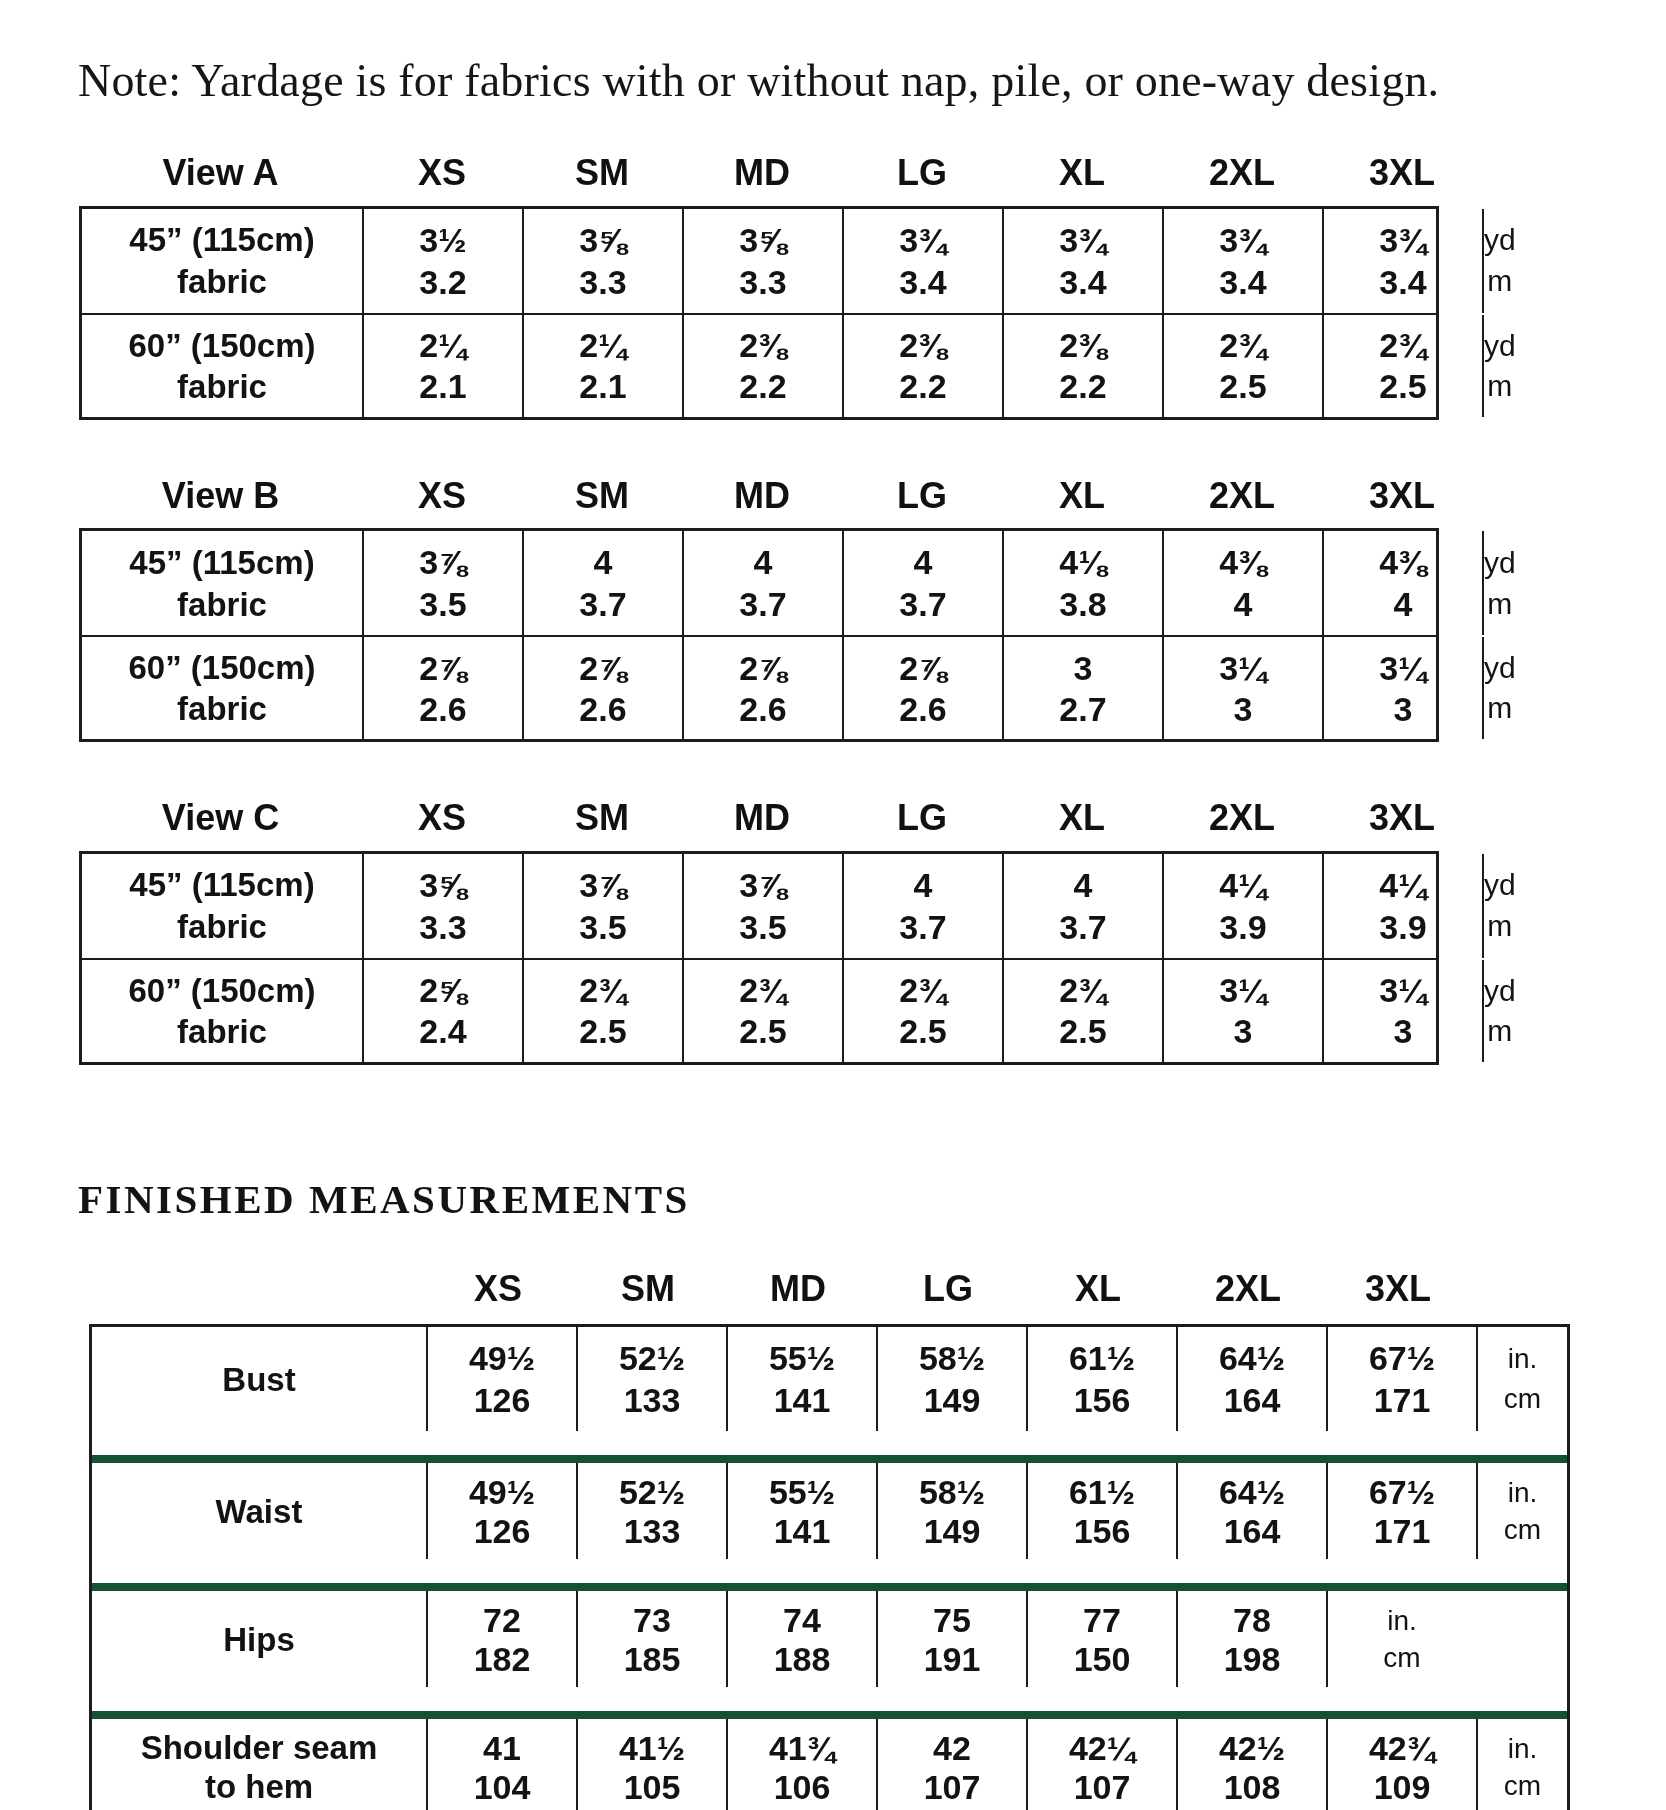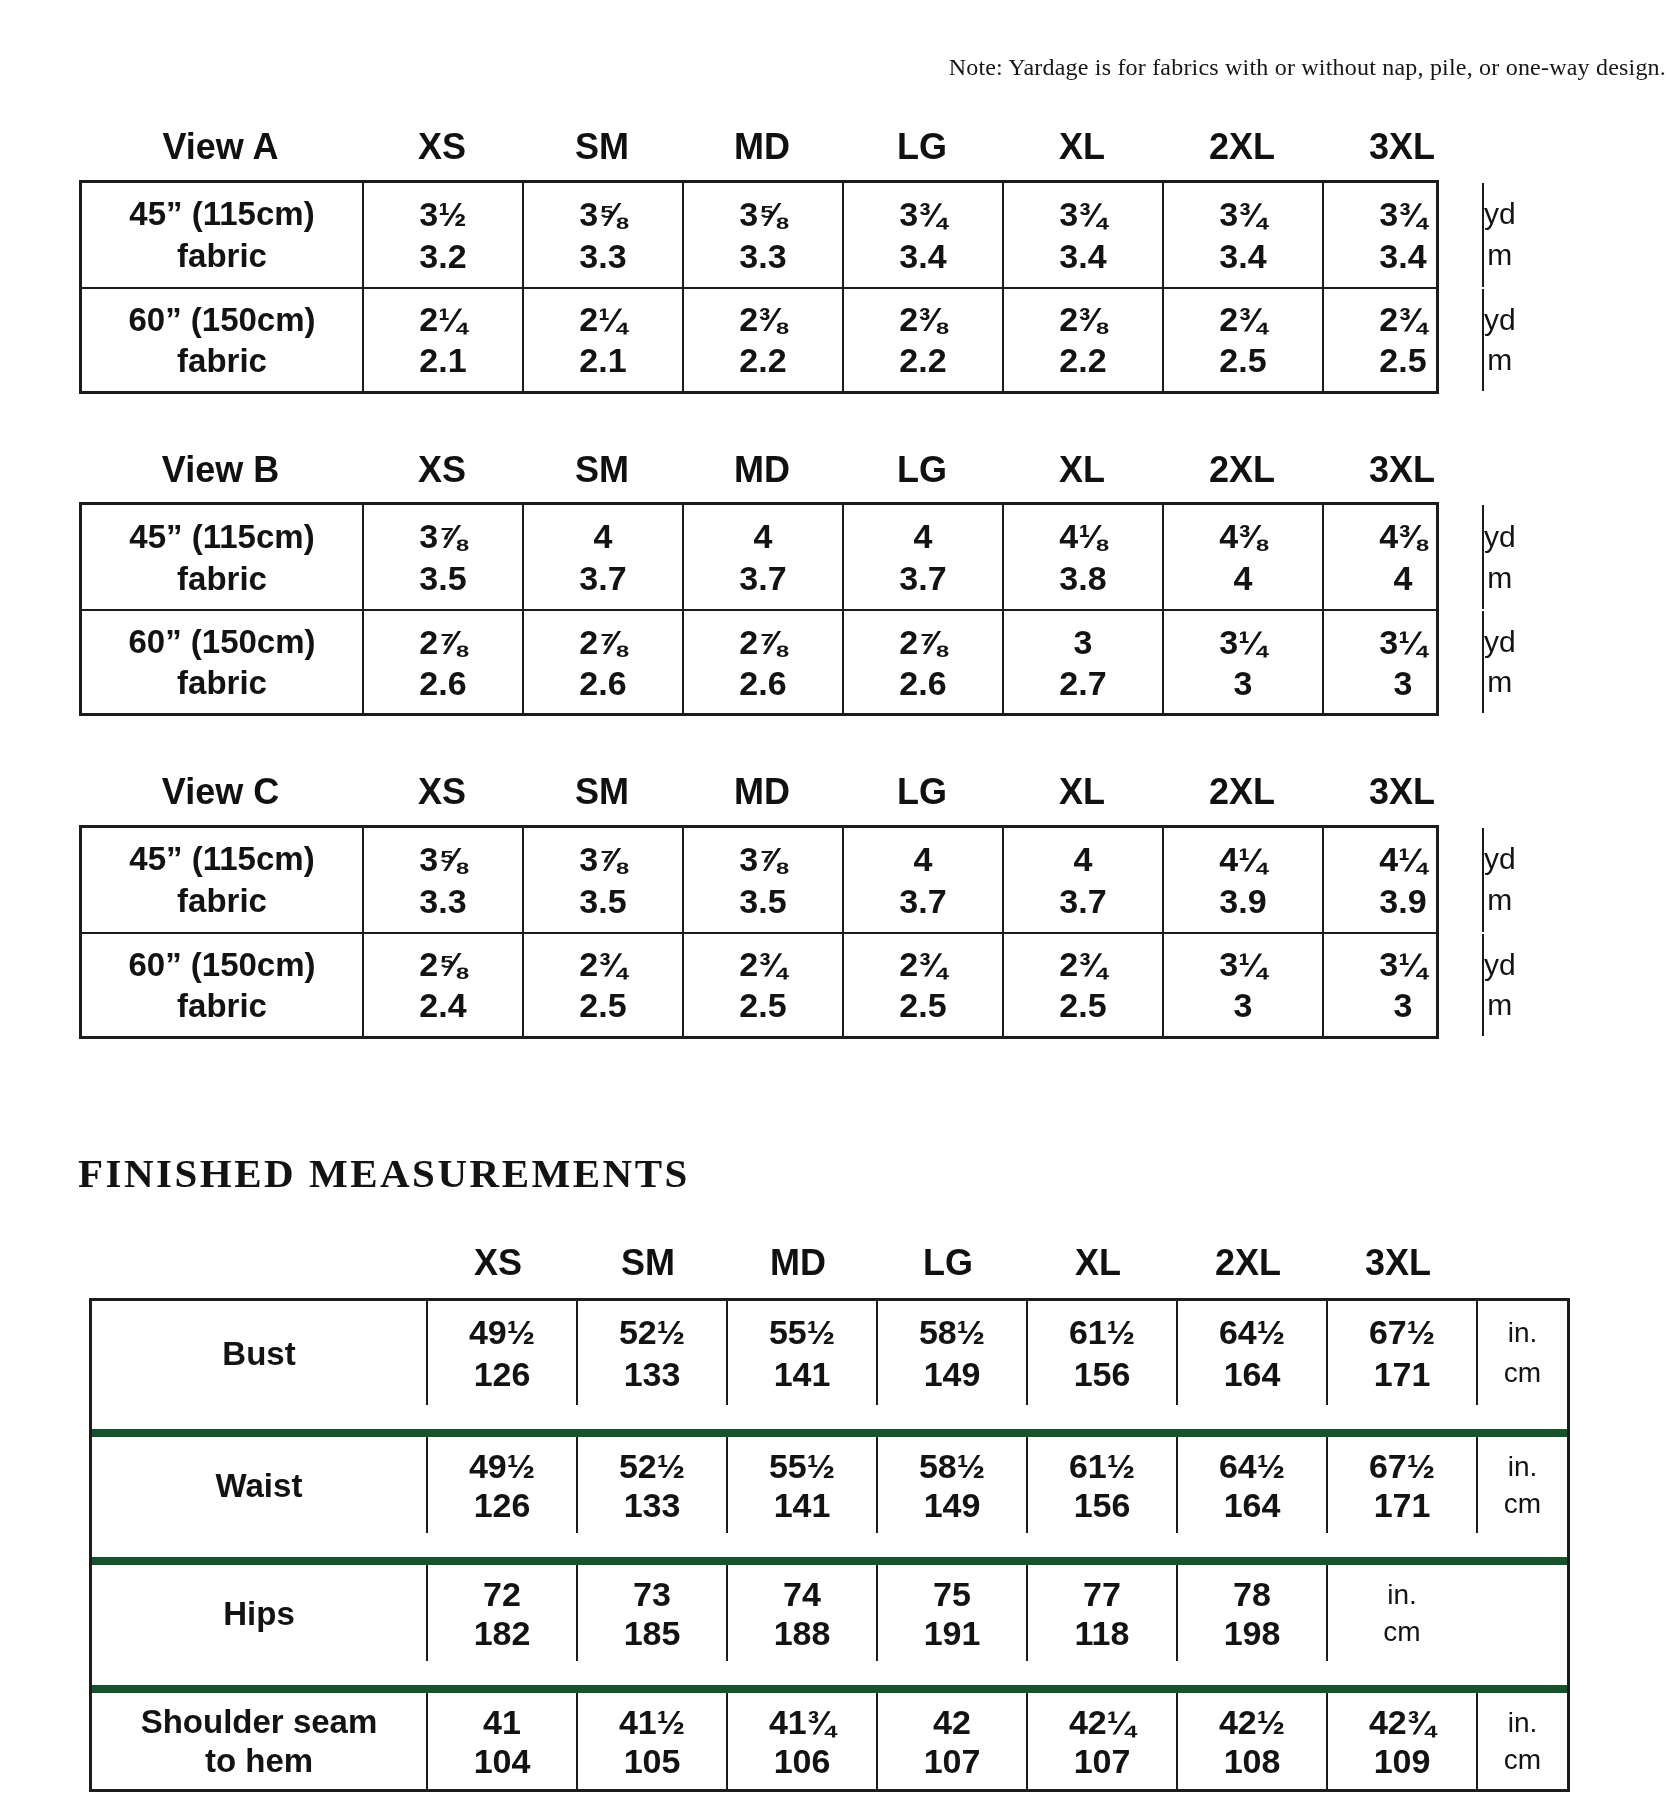--- a/index.html
+++ b/index.html
@@ -5,21 +5,21 @@
 <style>
   * { box-sizing: border-box; }
   html, body { margin: 0; padding: 0; }
   body {
     width: 1666px; min-height: 1810px; background: #ffffff; color: #131313;
     font-family: "Liberation Sans", sans-serif;
   }
   .note {
     margin: 54px 0 0 78px;
     font-family: "Liberation Serif", serif;
-    font-size: 24px; letter-spacing: .2px; color: #161616; text-align: right;
+    font-size: 46px; letter-spacing: .2px; color: #161616;
   }
   
   .ysec { margin: 56px 0 0 72px; padding-left: 7px; }
   .ysec.first { margin-top: 46px; }
   .yhead { display: grid; grid-template-columns: 283px repeat(7,160px) 94px; align-items: end; margin-bottom: 13px; }
   .ht, .hs { font-size: 36px; font-weight: 700; text-align: center; line-height: 1.1; color: #111; }
   .ybox { width: 1360px; border: 3px solid #1c1c1c; }
   .yrow { display: grid; grid-template-columns: 280px repeat(7,160px) 1fr; height: 104px; }
   .yrow + .yrow { border-top: 2px solid #1c1c1c; }
   .c { border-left: 2px solid #1c1c1c; display: flex; flex-direction: column;
@@ -426,21 +426,21 @@
       <div class="c">
           <span class="v">74</span>
           <span class="v">188</span>
         </div>
       <div class="c">
           <span class="v">75</span>
           <span class="v">191</span>
         </div>
       <div class="c">
           <span class="v">77</span>
-          <span class="v">118</span>
+          <span class="v">150</span>
         </div>
       <div class="c">
           <span class="v">78</span>
           <span class="v">198</span>
         </div>
       <div class="c unit munit">
           <span class="v">in.</span>
           <span class="v">cm</span>
         </div>
     </div>

